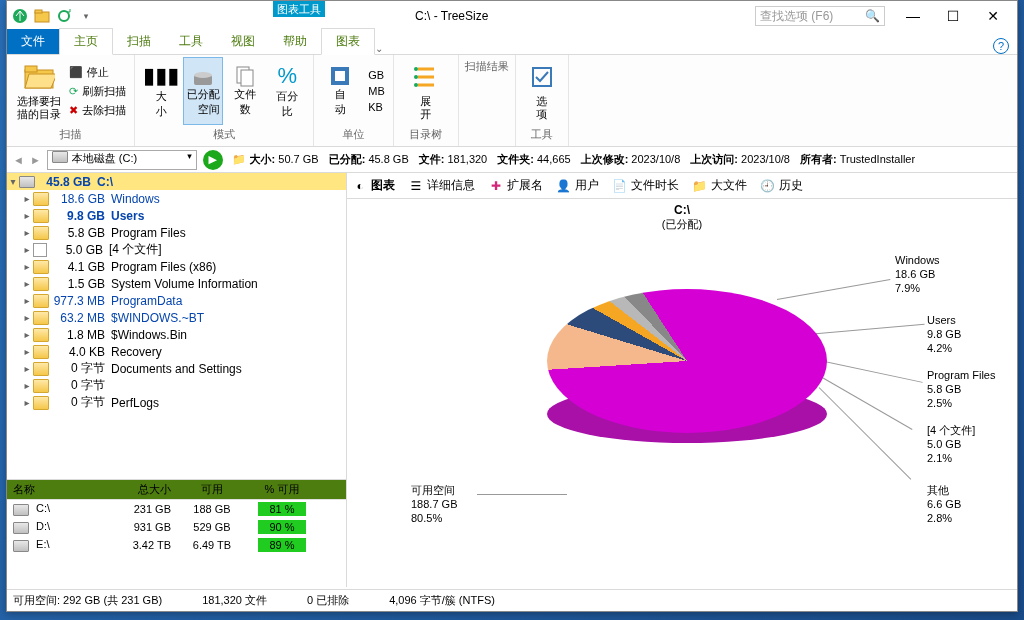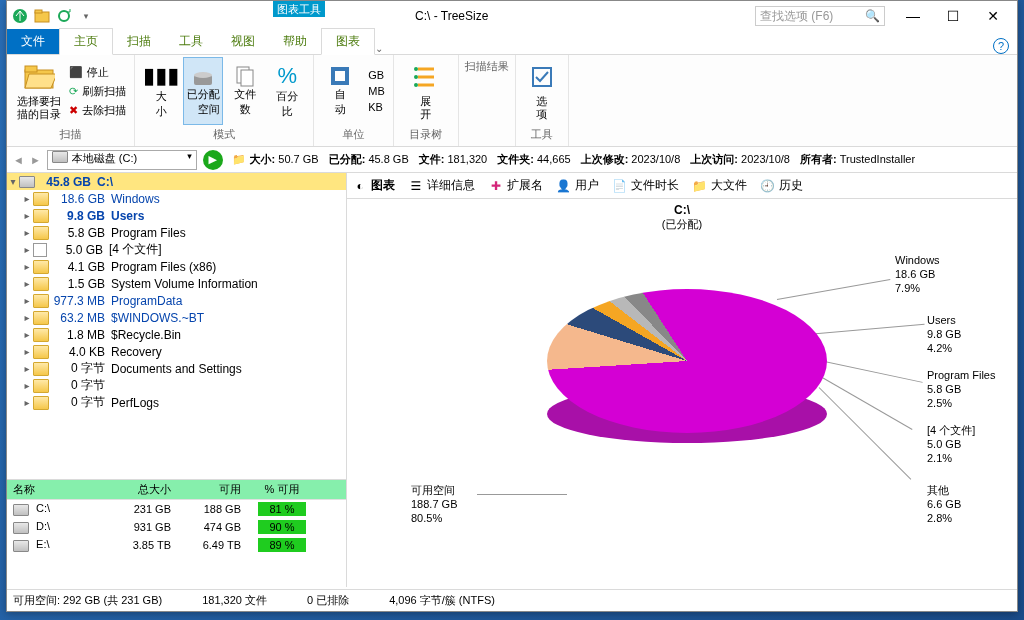--- a/index.html
+++ b/index.html
@@ -44,23 +44,23 @@
 .fld-icon { width: 16px; height: 14px; margin-right: 4px; background: linear-gradient(#ffe9a8,#f5c74a); border: 1px solid #d4a830; border-radius: 1px; }
 .file-icon { width: 14px; height: 14px; margin-right: 4px; background: #fff; border: 1px solid #999; }
 .drive-icon { width: 16px; height: 12px; margin-right: 4px; background: linear-gradient(#e8e8e8,#c0c0c0); border: 1px solid #888; border-radius: 1px; }
 .size-col { width: 58px; text-align: right; padding-right: 6px; }
 .name-col { flex: 1; }
 .tree-row.root { background: linear-gradient(to right,#ffe680 0%,#ffe680 100%); }
 .tree-row.root .size-col, .tree-row.root .name-col { font-weight: 600; color: #0645ad; }
 .tree-row .bar { position: absolute; left: 24px; top: 0; bottom: 0; background: linear-gradient(to right,#ffe680,rgba(255,230,128,0)); z-index: -1; }
 .tree-row .link { color: #0645ad; }
 .drives-table { height: 108px; border-top: 1px solid #dadada; }
-.dt-head { display: flex; font-size: 11px; background: #86efac; border-bottom: 1px solid #e0e0e0; }
+.dt-head { display: flex; font-size: 11px; background: #4d7c0f; border-bottom: 1px solid #e0e0e0; }
 .dt-head > div, .dt-row > div { padding: 2px 6px; }
-.dc1 { width: 100px; } .dc2 { width: 70px; text-align: right; } .dc3 { width: 70px; text-align: right; } .dc4 { width: 70px; text-align: center; }
+.dc1 { width: 100px; } .dc2 { width: 70px; text-align: right; } .dc3 { width: 70px; text-align: center; } .dc4 { width: 70px; text-align: center; }
 .dt-row { display: flex; font-size: 11px; align-items: center; height: 18px; }
 .pct-bar { display: inline-block; width: 48px; height: 14px; background: #1fcc1f; color: #000; text-align: center; line-height: 14px; }
 .right-panel { flex: 1; display: flex; flex-direction: column; }
 .right-tabs { height: 26px; border-bottom: 1px solid #dadada; display: flex; align-items: center; padding: 0 6px; gap: 14px; font-size: 12px; }
 .rtab { display: flex; align-items: center; gap: 4px; }
 .rtab.active { font-weight: 600; }
 .rt-icon { width: 14px; height: 14px; display: inline-flex; align-items: center; justify-content: center; }
 .chart-area { flex: 1; position: relative; }
 .chart-title { text-align: center; font-weight: 600; font-size: 12px; padding-top: 4px; }
 .chart-sub { text-align: center; font-size: 11px; }
@@ -320,21 +320,21 @@
     <span class="expander">▸</span>
             <span class="fld-icon"></span>
     <span class="size-col link" style="">63.2 MB</span>
     <span class="name-col link" style="">$WINDOWS.~BT</span>
           </div>
           <div class="tree-row" style="padding-left:14px;">
     <div class="bar" style="width:0%;"></div>
     <span class="expander">▸</span>
             <span class="fld-icon"></span>
     <span class="size-col " style="">1.8 MB</span>
-    <span class="name-col " style="">$Recycle.Bin</span>
+    <span class="name-col " style="">$Windows.Bin</span>
           </div>
           <div class="tree-row" style="padding-left:14px;">
     <div class="bar" style="width:0%;"></div>
     <span class="expander">▸</span>
             <span class="fld-icon"></span>
     <span class="size-col " style="">4.0 KB</span>
     <span class="name-col " style="">Recovery</span>
           </div>
           <div class="tree-row" style="padding-left:14px;">
     <div class="bar" style="width:0%;"></div>
@@ -367,26 +367,26 @@
         <div id="drive-rows">
             <div class="dt-row">
     <div class="dc1"><span class="drive-icon" style="display:inline-block;vertical-align:middle;"></span> C:\</div>
     <div class="dc2">231 GB</div>
               <div class="dc3">188 GB</div>
     <div class="dc4"><span class="pct-bar">81 %</span></div>
             </div>
             <div class="dt-row">
     <div class="dc1"><span class="drive-icon" style="display:inline-block;vertical-align:middle;"></span> D:\</div>
     <div class="dc2">931 GB</div>
-              <div class="dc3">474 GB</div>
+              <div class="dc3">529 GB</div>
     <div class="dc4"><span class="pct-bar">90 %</span></div>
             </div>
             <div class="dt-row">
     <div class="dc1"><span class="drive-icon" style="display:inline-block;vertical-align:middle;"></span> E:\</div>
-    <div class="dc2">3.85 TB</div>
+    <div class="dc2">3.42 TB</div>
               <div class="dc3">6.49 TB</div>
     <div class="dc4"><span class="pct-bar">89 %</span></div>
             </div>
           </div>
       </div>
     </div>
     <div class="right-panel">
       <div class="right-tabs">
         <div class="rtab active">
             <span class="rt-icon">◐</span>

